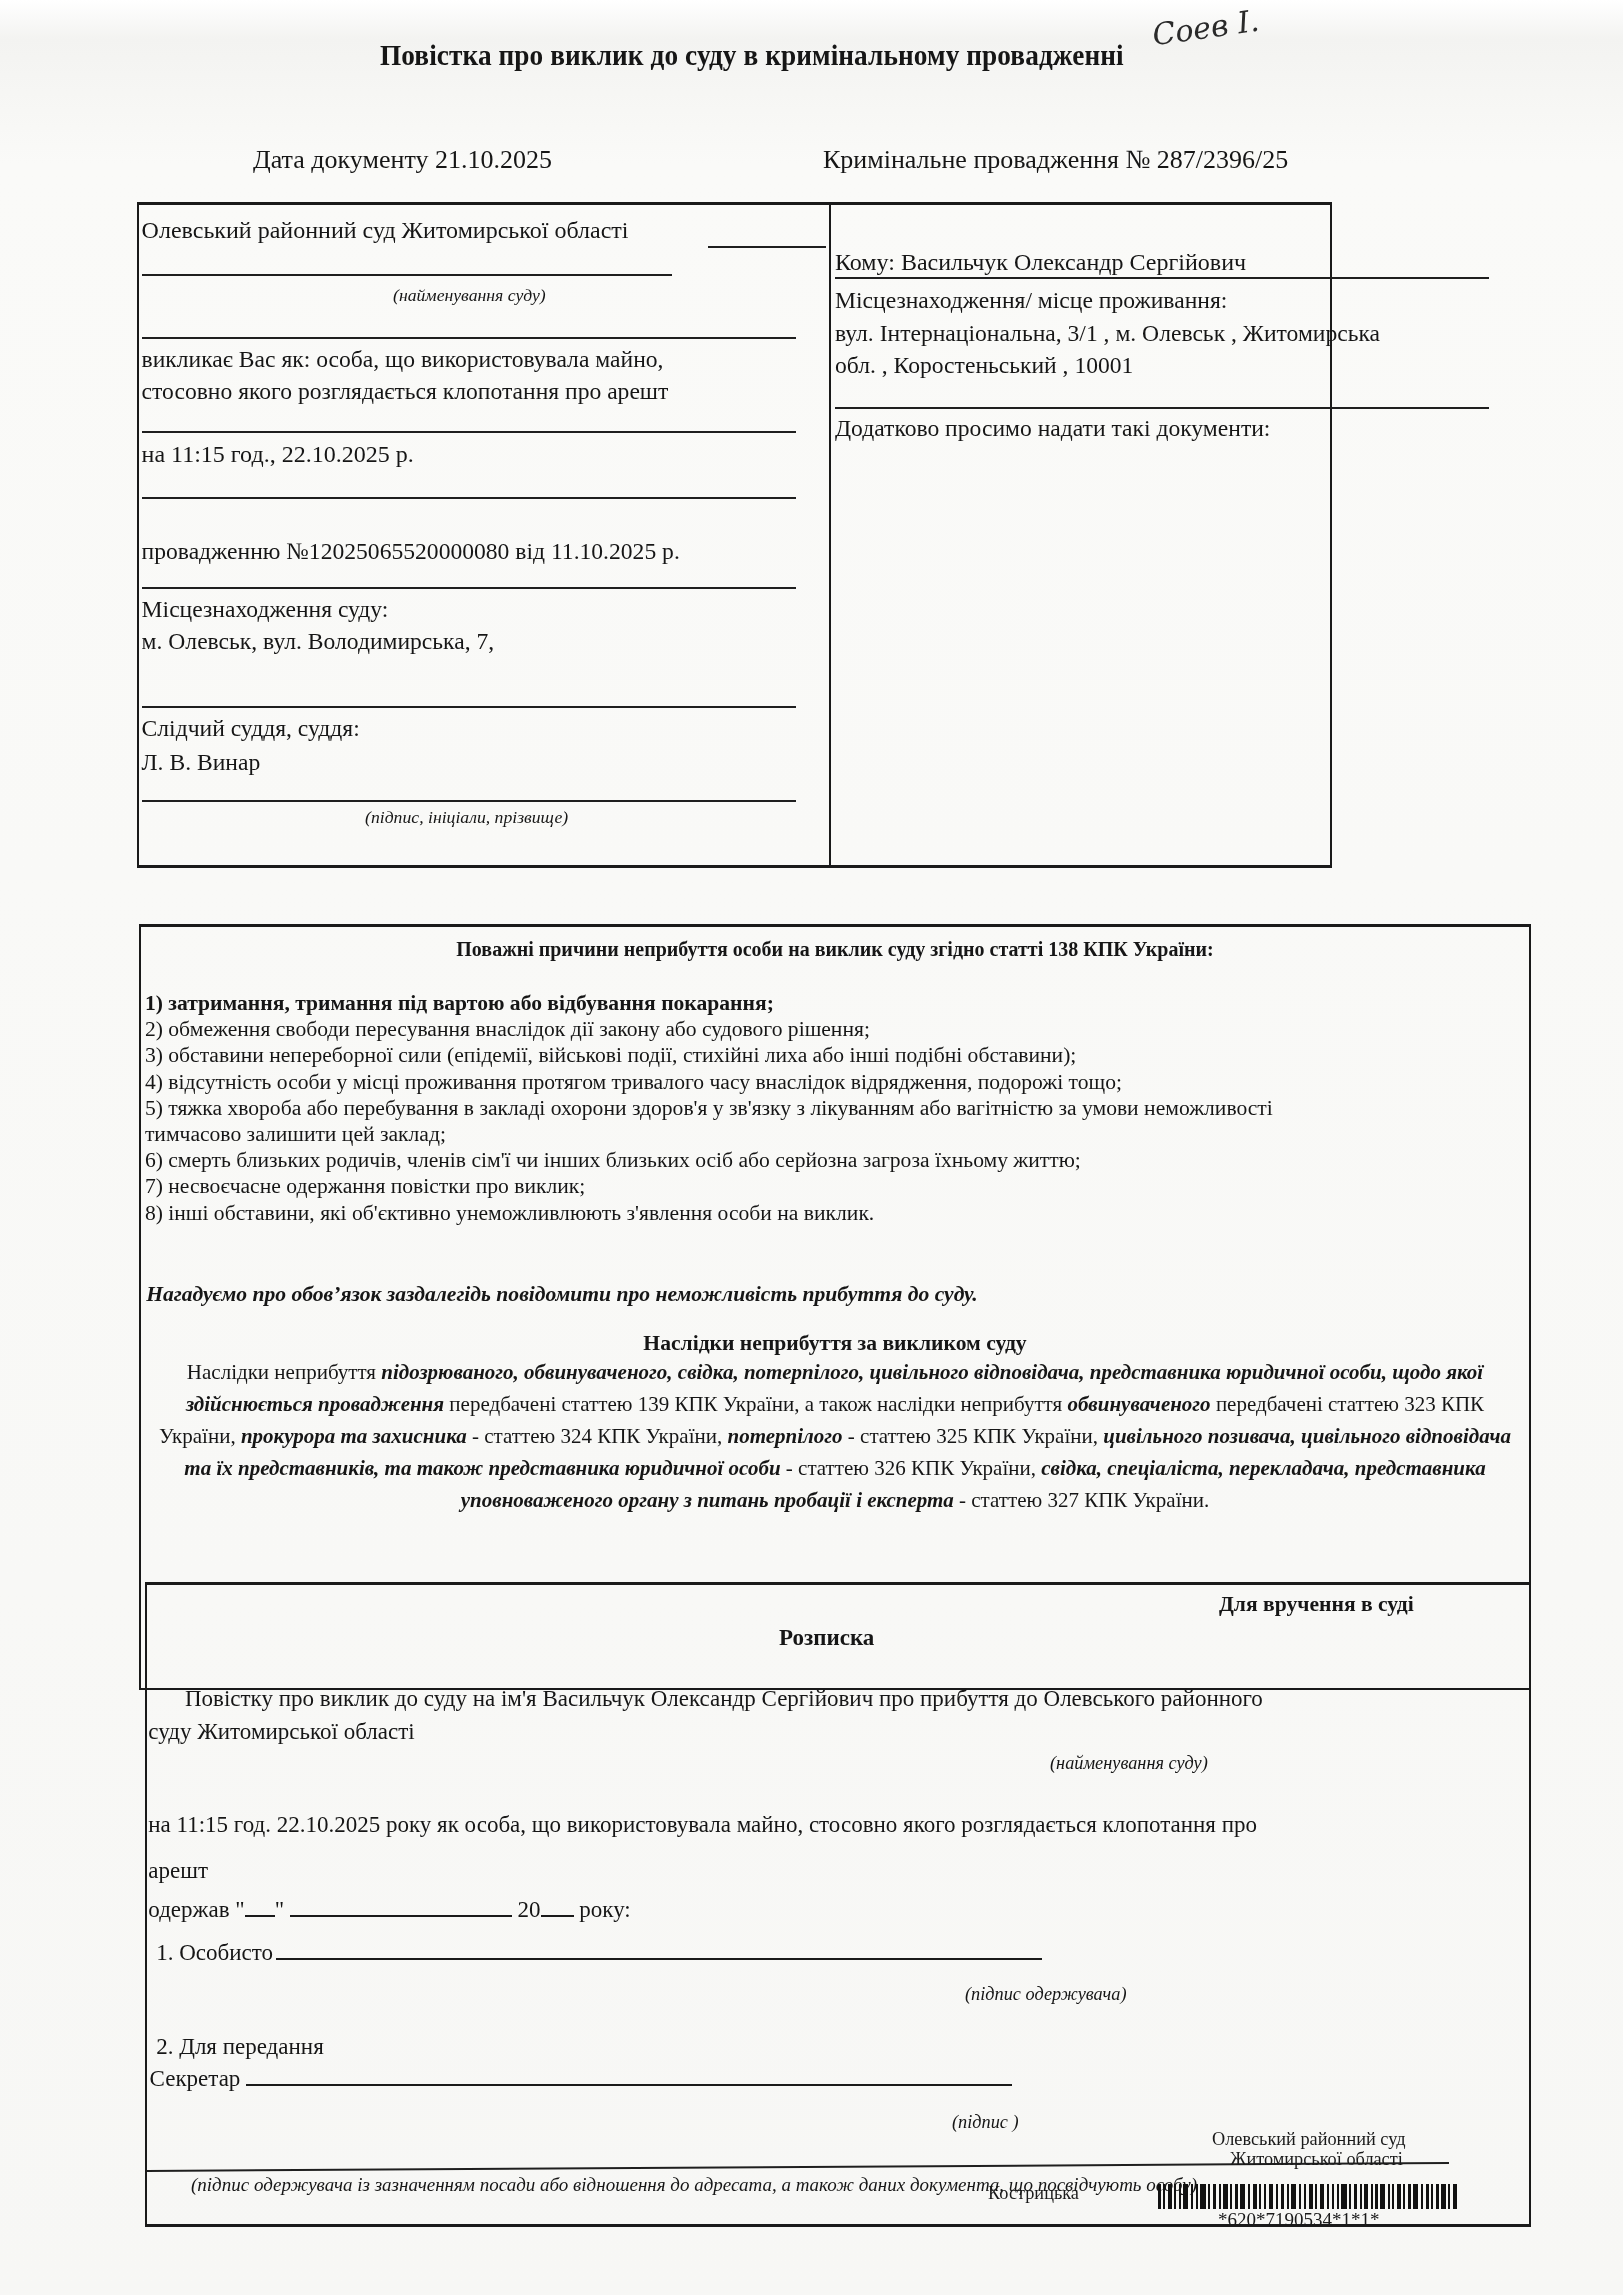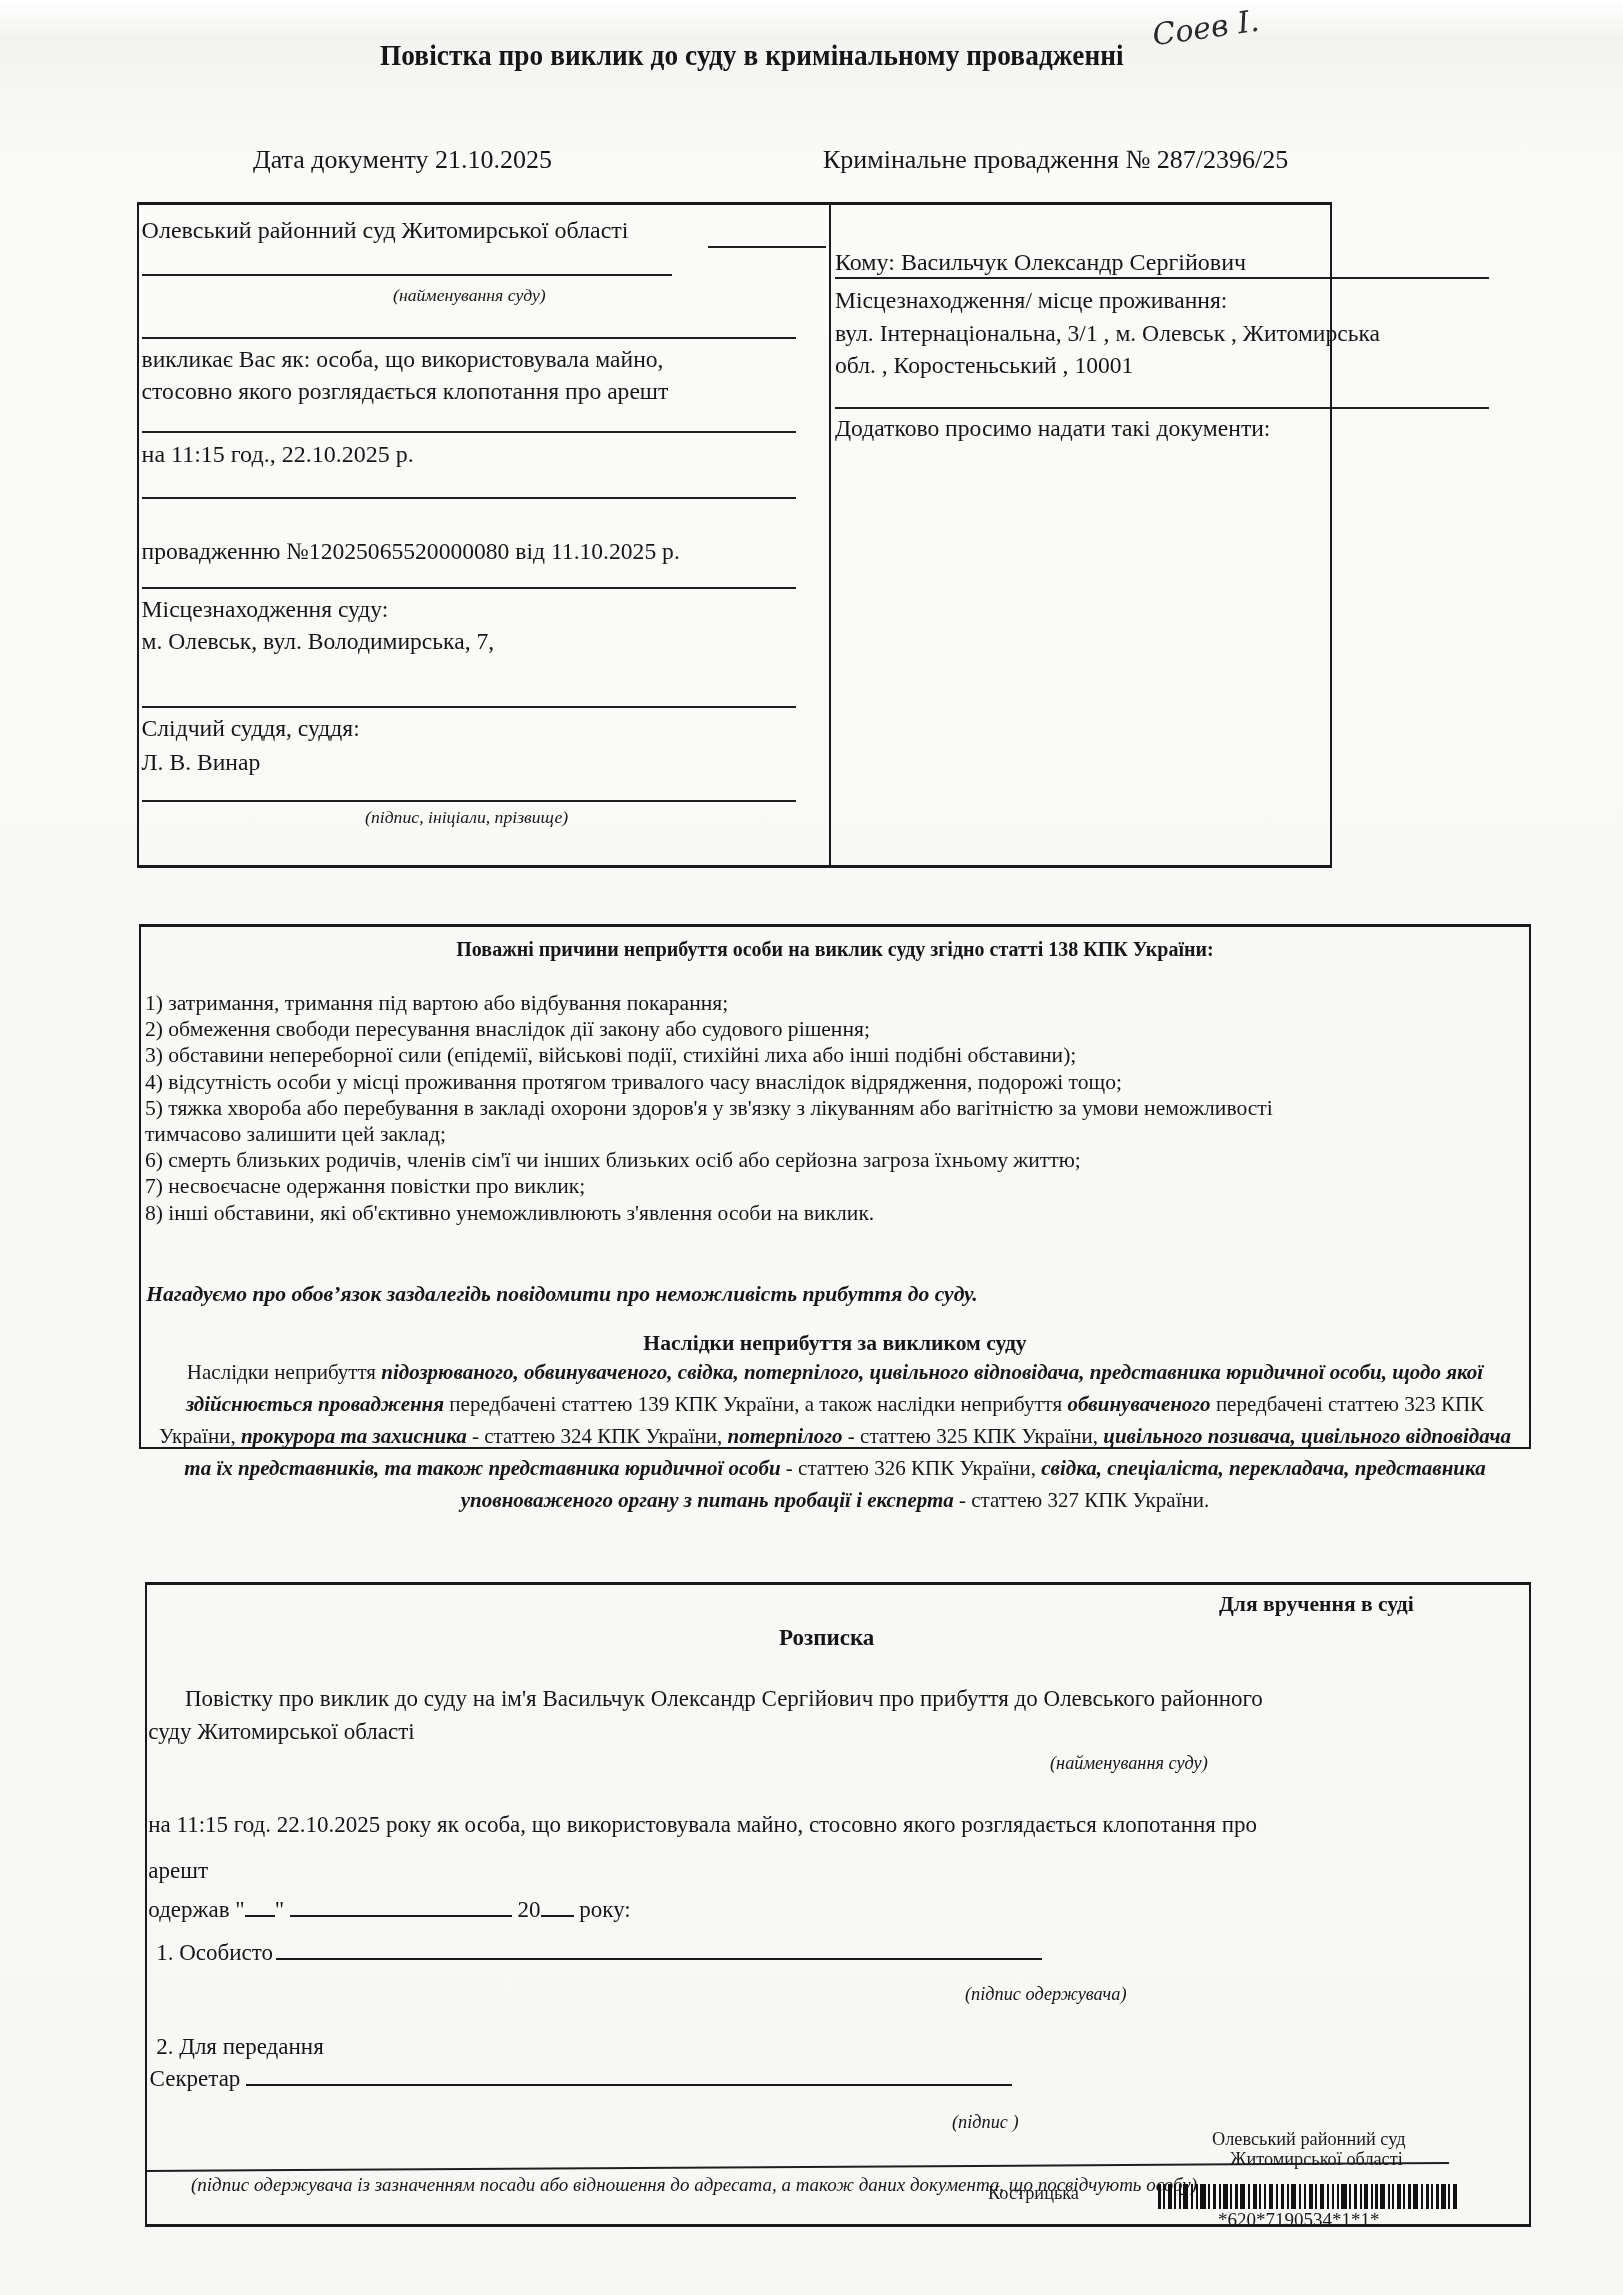--- a/index.html
+++ b/index.html
@@ -30,21 +30,21 @@
   .meta.date { left: 253px; }
   .meta.case { left: 823px; }
 
   .box { position: absolute; border: 2.6px solid #1a1a1a; box-sizing: border-box; }
   .box1 { left: 137px; top: 202px; width: 1195px; height: 666px; border-top-width: 3.3px; border-bottom-width: 3.3px; }
   .col-divider { position: absolute; left: 690px; top: 0; width: 2px; height: 100%; background: #1a1a1a; }
   .hline { position: absolute; height: 2px; background: #1f1f1f; }
   .txt { position: absolute; font-size: 23.6px; line-height: 1.35; white-space: nowrap; }
   .cap { position: absolute; font-size: 18.3px; font-style: italic; white-space: nowrap; }
 
-  .box2 { left: 139px; top: 924px; width: 1392px; height: 525px; border-top-width: 3.3px; }
+  .box2 { left: 139px; top: 924px; width: 1392px; height: 766px; border-top-width: 3.3px; }
   .box2 .hdr { position: absolute; left: 0; width: 100%; top: 10.5px; text-align: center; font-weight: bold; font-size: 20px; }
   .box2 .li { position: absolute; left: 3.9px; font-size: 21.6px; white-space: nowrap; }
   .box2 .remind { position: absolute; left: 5.2px; top: 355px; font-size: 21.6px; font-style: italic; font-weight: bold; }
   .box2 .h2 { position: absolute; left: 0; width: 100%; top: 404px; text-align: center; font-weight: bold; font-size: 21.6px; }
   .box2 .para {
     position: absolute; left: 13px; right: 13px; top: 429px;
     font-size: 21px; line-height: 32px; text-align: center;
   }
   .bi { font-weight: bold; font-style: italic; }
 
@@ -94,21 +94,21 @@
     <div class="hline" style="left:696px; top:72px; width:654px;"></div>
     <div class="txt" style="left:696px; top:80px; font-size:23.6px;">Місцезнаходження/ місце проживання:</div>
     <div class="txt" style="left:696px; top:113px; font-size:23.6px;">вул. Інтернаціональна, 3/1  ,  м. Олевськ ,  Житомирська</div>
     <div class="txt" style="left:696px; top:145px; font-size:23.6px;">обл. ,  Коростеньський ,  10001</div>
     <div class="hline" style="left:696px; top:202px; width:654px;"></div>
     <div class="txt" style="left:696px; top:208px; font-size:23.6px;">Додатково просимо надати такі документи:</div>
   </div>
 
   <div class="box box2">
     <div class="hdr">Поважні причини неприбуття особи на виклик суду згідно статті 138 КПК України:</div>
-    <div class="li" style="top:64px;">1) затримання, тримання під вартою або відбування покарання;</div>
+    <div class="li" style="top:64px;font-weight:bold;">1) затримання, тримання під вартою або відбування покарання;</div>
     <div class="li" style="top:90px;">2) обмеження свободи пересування внаслідок дії закону або судового рішення;</div>
     <div class="li" style="top:116px;">3) обставини непереборної сили (епідемії, військові події, стихійні лиха або інші подібні обставини);</div>
     <div class="li" style="top:143px;">4) відсутність особи у місці проживання протягом тривалого часу внаслідок відрядження, подорожі тощо;</div>
     <div class="li" style="top:169px;">5) тяжка хвороба або перебування в закладі охорони здоров'я у зв'язку з лікуванням або вагітністю за умови неможливості</div>
     <div class="li" style="top:195px;">тимчасово залишити цей заклад;</div>
     <div class="li" style="top:221px;">6) смерть близьких родичів, членів сім'ї чи інших близьких осіб або серйозна загроза їхньому життю;</div>
     <div class="li" style="top:247px;">7) несвоєчасне одержання повістки про виклик;</div>
     <div class="li" style="top:274px;">8) інші обставини, які об'єктивно унеможливлюють з'явлення особи на виклик.</div>
 
     <div class="remind">Нагадуємо про обов’язок заздалегідь повідомити про неможливість прибуття до суду.</div>

